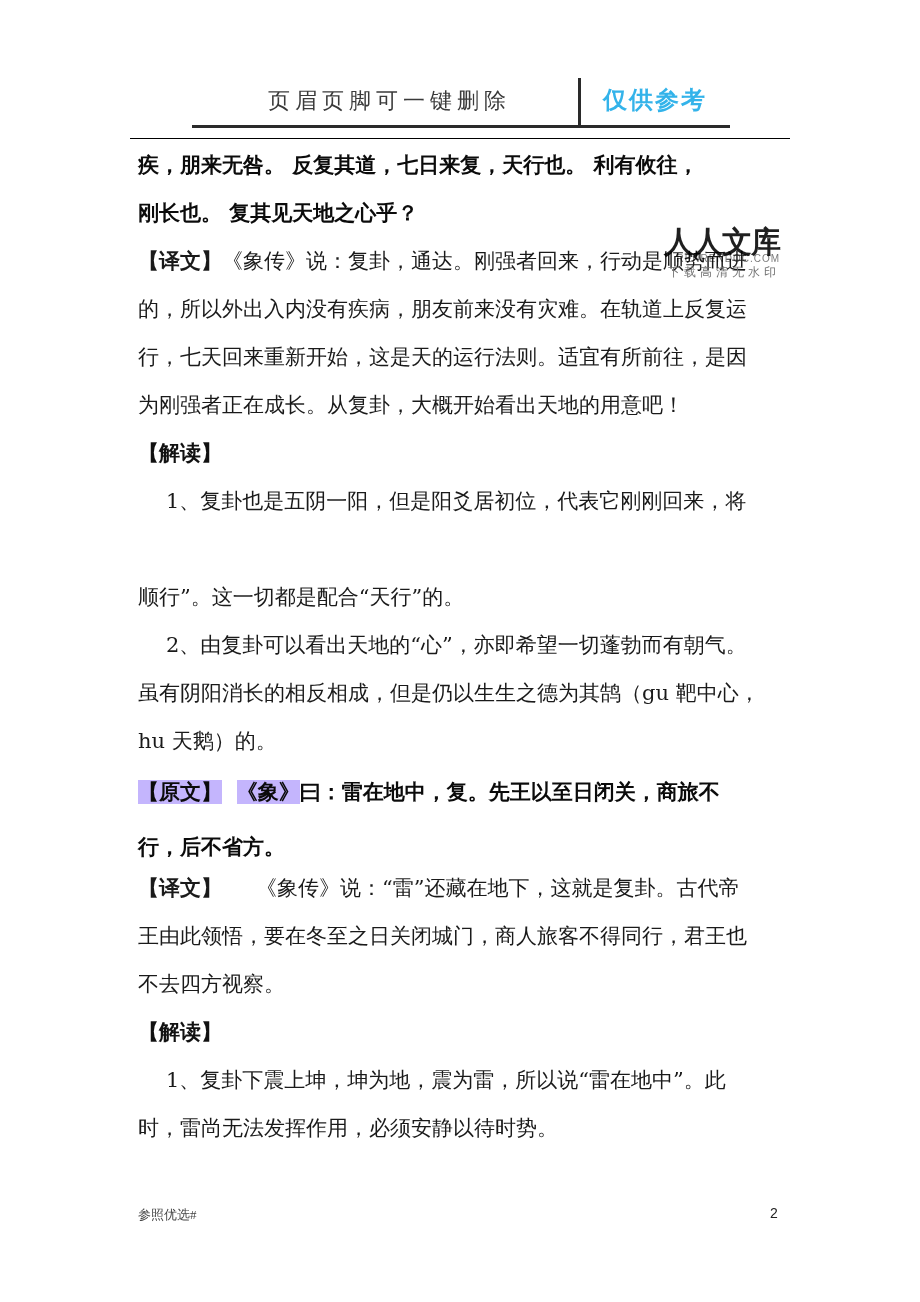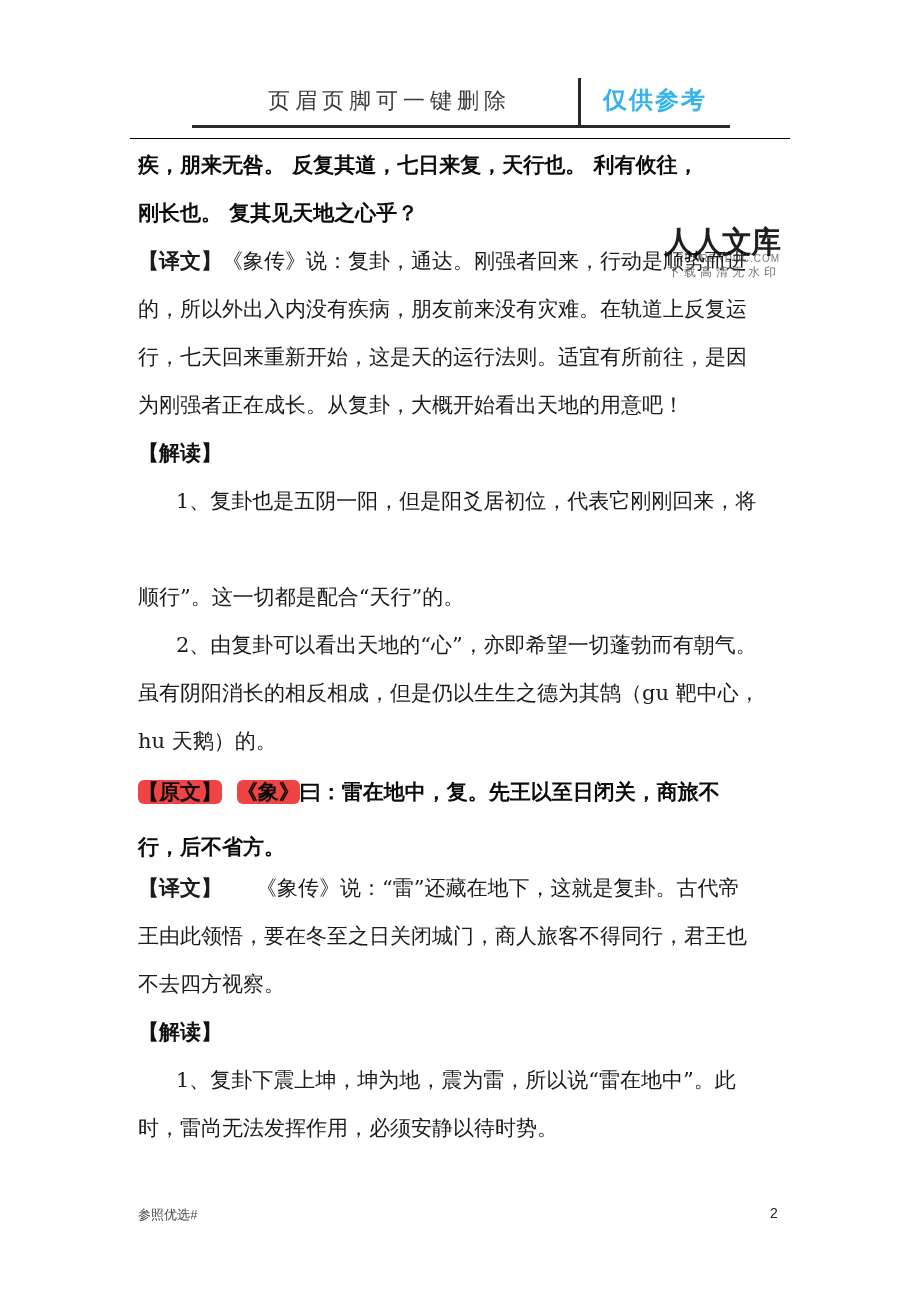--- a/index.html
+++ b/index.html
@@ -28,22 +28,22 @@
     }
 
     
     .line {
       position: absolute; left: 138px; white-space: nowrap;
       font-size: 21px; line-height: 30px;
     }
     .bold { font-family: "DejaVu Sans", sans-serif; font-weight: bold; color: #0b0b0b; }
     .song { font-family: "DejaVu Serif", serif; color: #1a1a1a; }
     .kai { font-family: "DejaVu Serif", serif; color: #1a1a1a; }
-    .indent { left: 176px; }
-    .hl { background: #ef4444; border-radius: 6px; }
+    .indent { left: 166px; }
+    .hl { background: #c4b5fd; }
     .tag { font-family: "DejaVu Sans", sans-serif; font-weight: bold; }
 
     
     .wm {
       position: absolute; left: 640px; top: 225px; width: 140px; text-align: right;
       pointer-events: none;
     }
     .wm-main {
       font-family: "DejaVu Serif", serif; font-weight: bold; font-size: 30px;
       color: rgba(0,0,0,0.88); letter-spacing: -1px; line-height: 34px;
@@ -53,21 +53,21 @@
       letter-spacing: 1px; line-height: 11px; margin-top: -6px;
     }
     .wm-sub {
       font-family: "DejaVu Sans", sans-serif; font-size: 12px; color: #737373;
       letter-spacing: 4px; line-height: 16px;
     }
 
     
     .footer-left {
       position: absolute; left: 138px; top: 1206px;
-      font-family: Liberation Mono, monospace; font-size: 13px; color: #444;
+      font-family: Liberation Serif, serif; font-size: 13px; color: #444;
     }
     .footer-right {
       position: absolute; left: 770px; top: 1205px;
       font-family: "Liberation Sans", sans-serif; font-size: 14px; color: #222;
     }
   </style>
 </head>
 <body>
 
 <div class="page">

